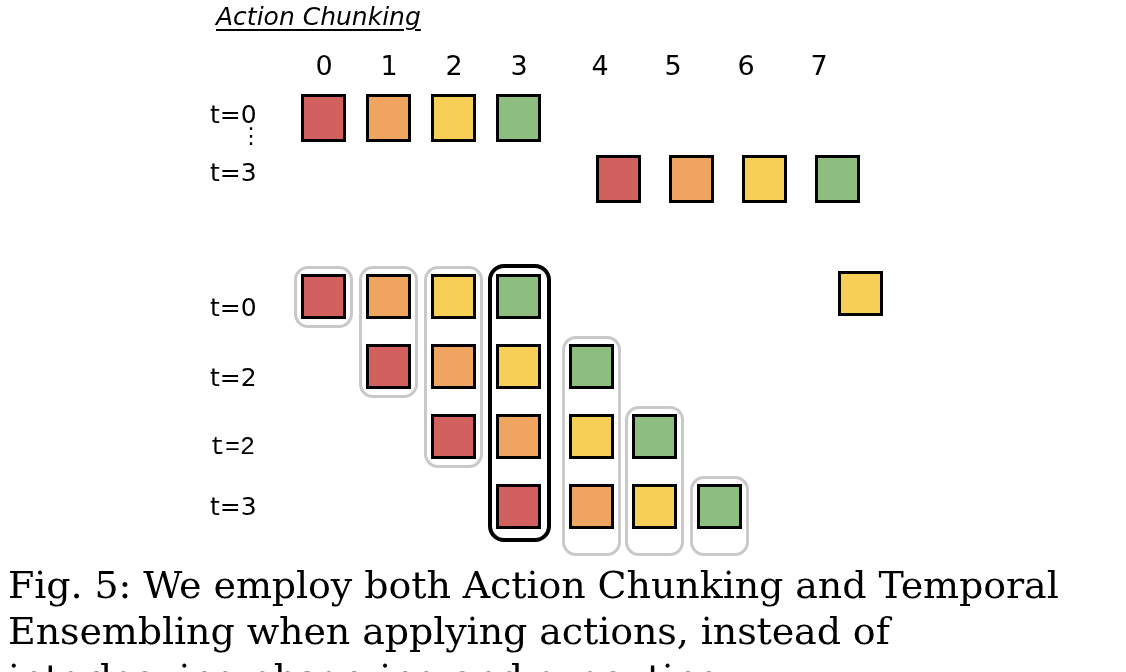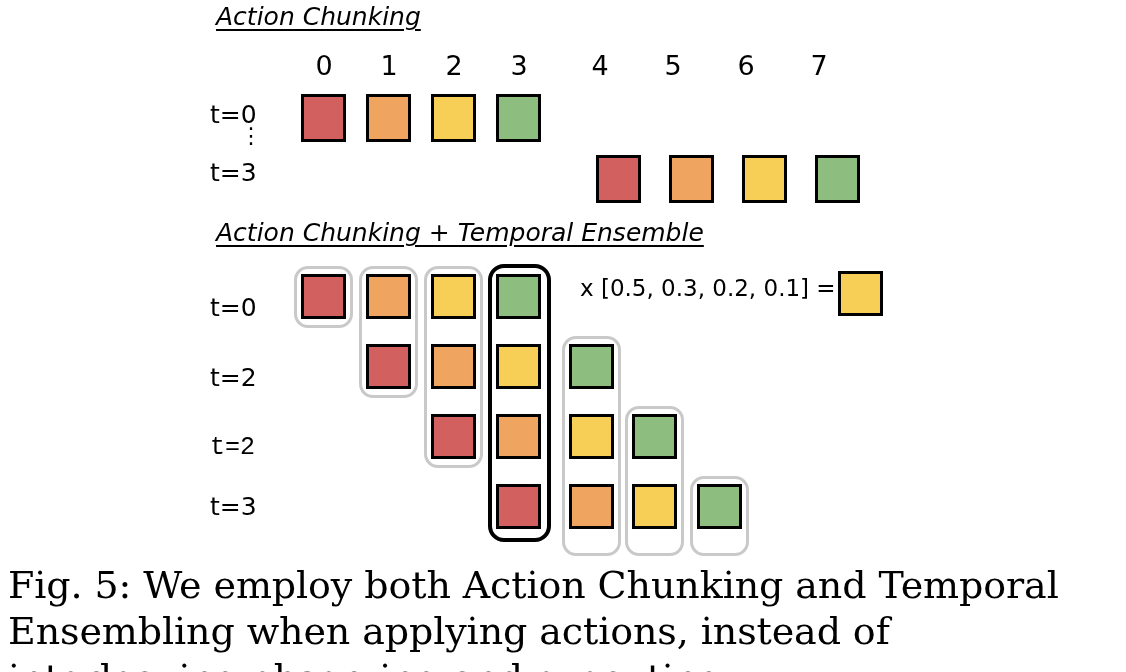--- a/index.html
+++ b/index.html
@@ -122,21 +122,20 @@
   <div class="cell sq-top" style="left:301px;top:94px;background:#d2605f;"></div>
   <div class="cell sq-top" style="left:366px;top:94px;background:#efa55f;"></div>
   <div class="cell sq-top" style="left:431px;top:94px;background:#f8cf56;"></div>
   <div class="cell sq-top" style="left:496px;top:94px;background:#8dbe80;"></div>
 
   <div class="cell sq-top" style="left:596px;top:155px;background:#d2605f;"></div>
   <div class="cell sq-top" style="left:669px;top:155px;background:#efa55f;"></div>
   <div class="cell sq-top" style="left:742px;top:155px;background:#f8cf56;"></div>
   <div class="cell sq-top" style="left:815px;top:155px;background:#8dbe80;"></div>
 
-  <div class="section-title" style="left:216px;top:218px;">Action Chunking + Temporal Ensemble</div>
 
   <div class="row-label" style="left:210px;top:293px;">t=0</div>
   <div class="row-label" style="left:210px;top:363px;">t=2</div>
   <div class="row-label" style="left:210px;top:433px;font-family:Liberation Mono, monospace;">t=2</div>
   <div class="row-label" style="left:210px;top:492px;">t=3</div>
 
   <div class="bracket" style="left:294px;top:266px;width:59px;height:62px;"></div>
   <div class="bracket" style="left:359px;top:266px;width:59px;height:132px;"></div>
   <div class="bracket" style="left:424px;top:266px;width:59px;height:202px;"></div>
   <div class="bracket emphasis" style="left:488px;top:264px;width:63px;height:278px;"></div>
@@ -157,18 +156,17 @@
   <div class="cell" style="left:431px;top:414px;background:#d2605f;"></div>
   <div class="cell" style="left:496px;top:414px;background:#efa55f;"></div>
   <div class="cell" style="left:569px;top:414px;background:#f8cf56;"></div>
   <div class="cell" style="left:632px;top:414px;background:#8dbe80;"></div>
 
   <div class="cell" style="left:496px;top:484px;background:#d2605f;"></div>
   <div class="cell" style="left:569px;top:484px;background:#efa55f;"></div>
   <div class="cell" style="left:632px;top:484px;background:#f8cf56;"></div>
   <div class="cell" style="left:697px;top:484px;background:#8dbe80;"></div>
 
-  <div class="weights" style="left:580px;top:275px;">x [0.5, 0.3, 0.2, 0.1] =</div>
   <div class="cell" style="left:838px;top:271px;background:#f8cf56;"></div>
 
 </div>
 
 <div class="caption">Fig. 5: We employ both Action Chunking and Temporal Ensembling when applying actions, instead of interleaving observing and executing.</div>
 
 </body></html>

